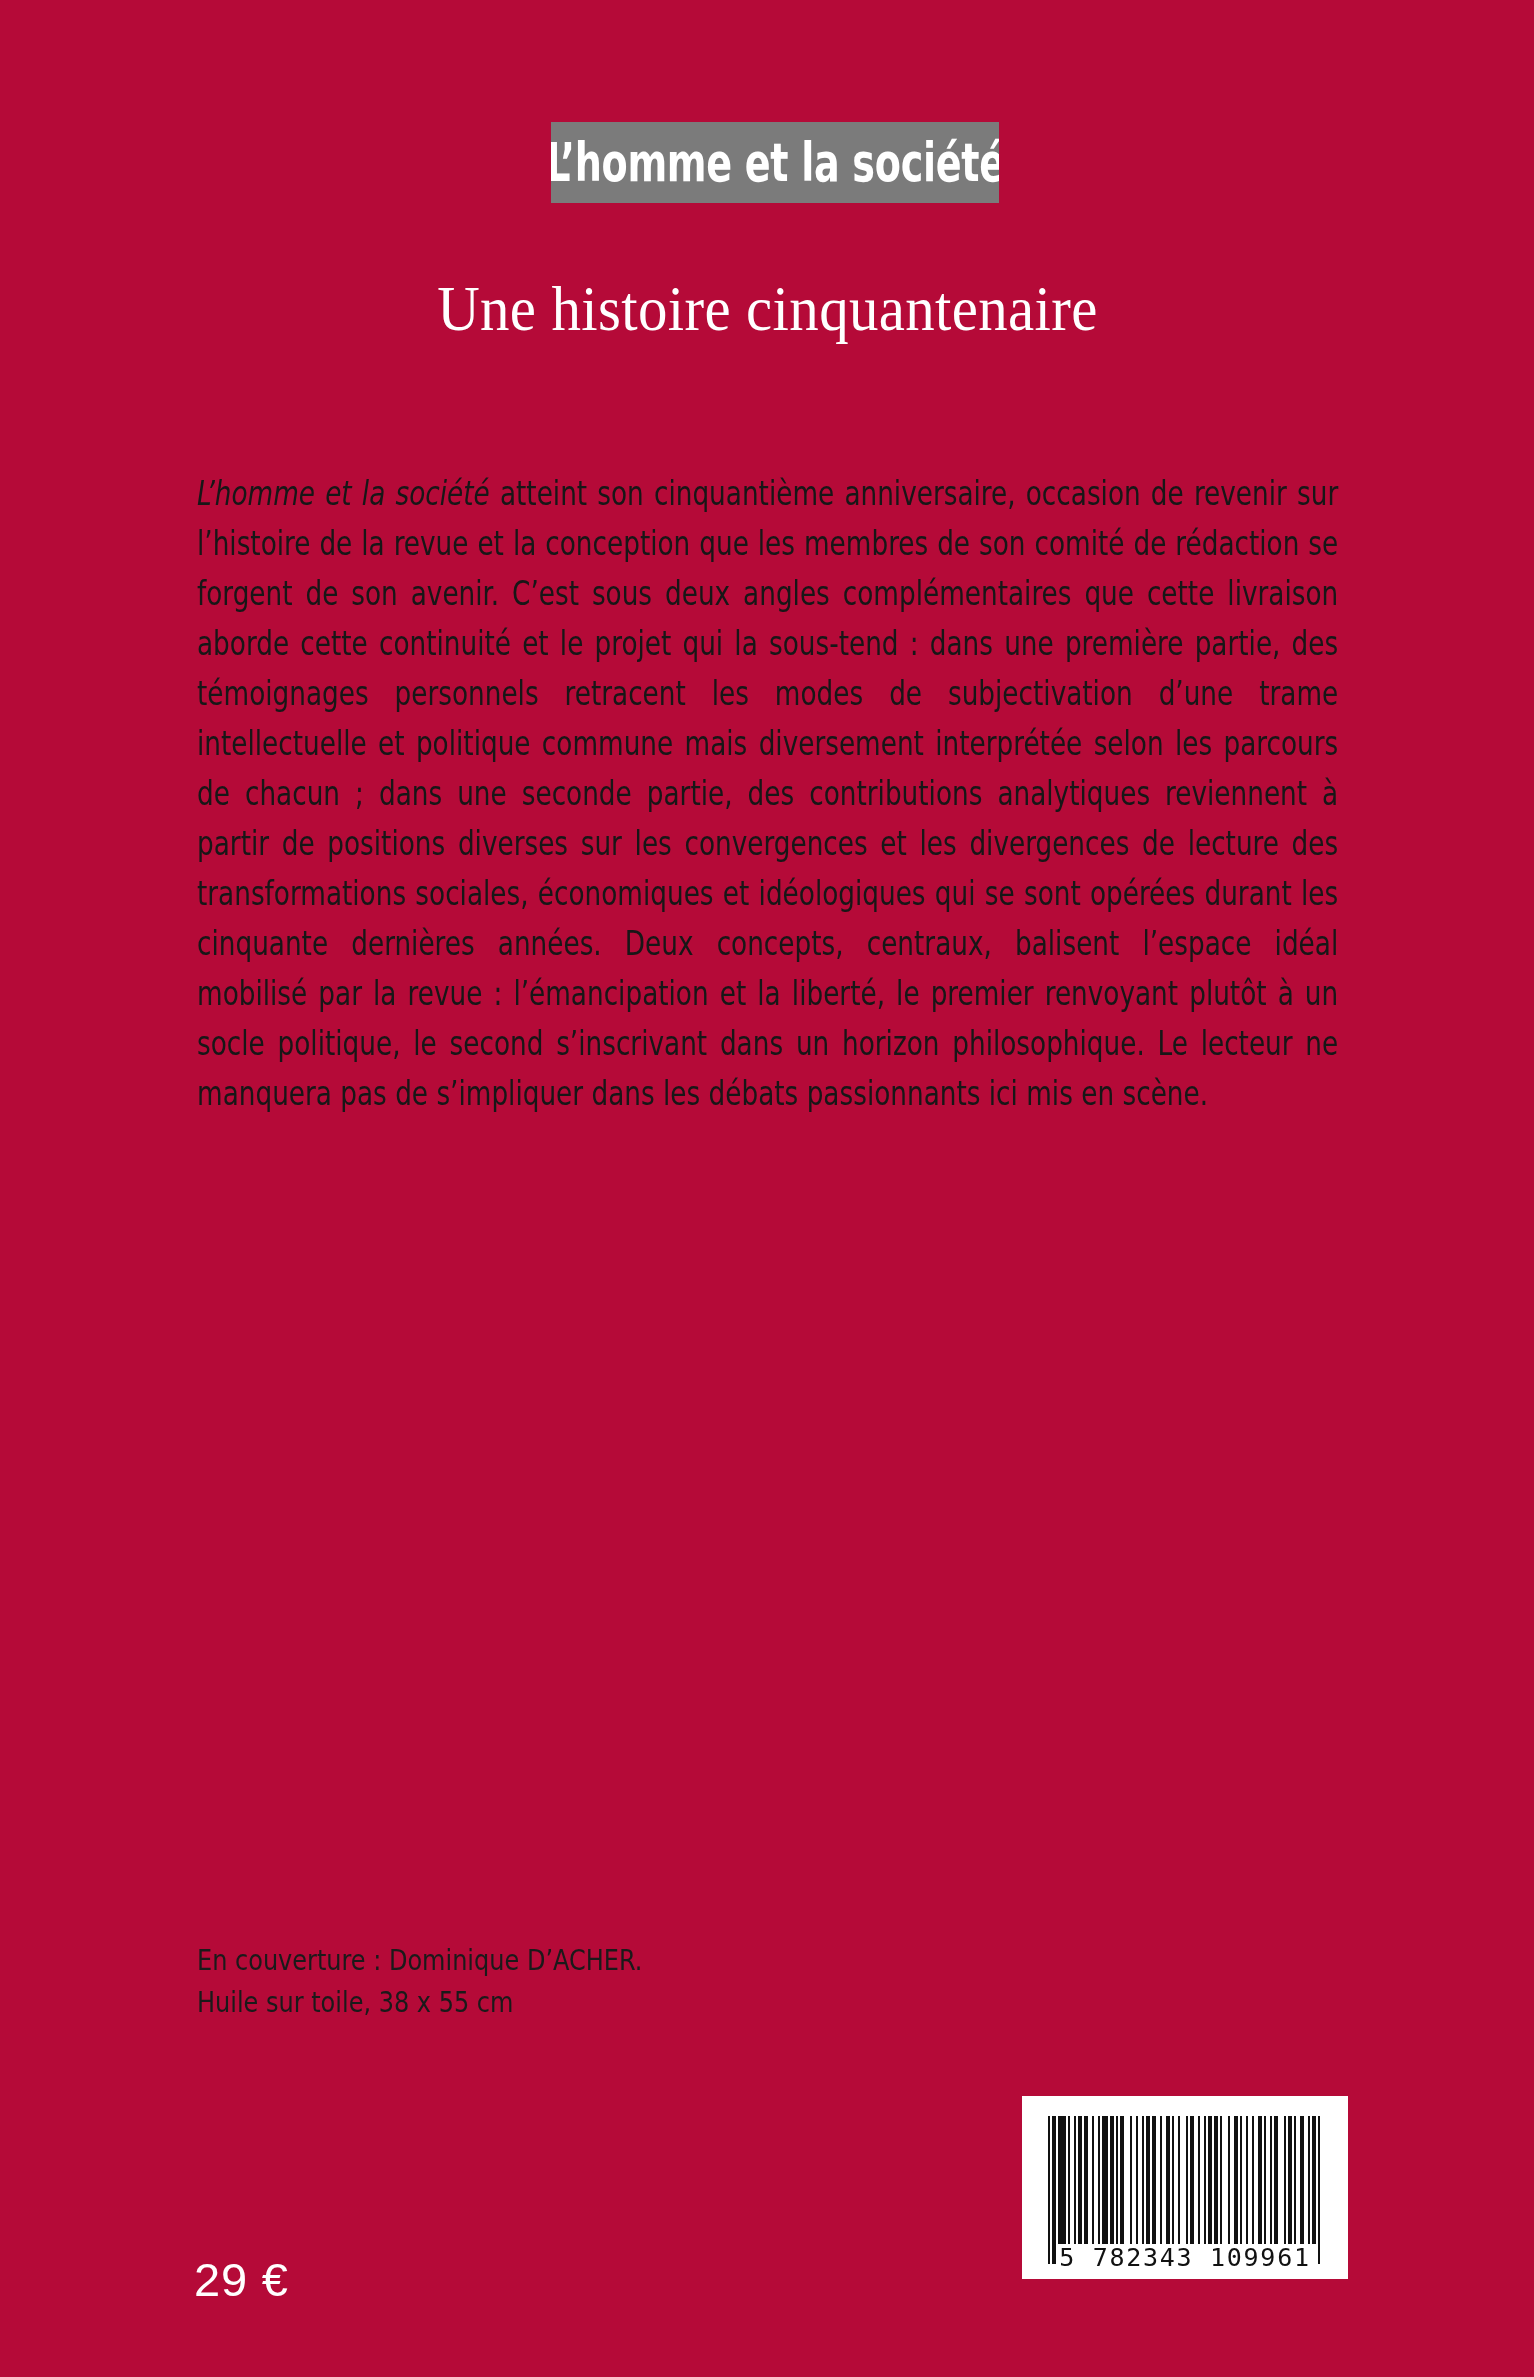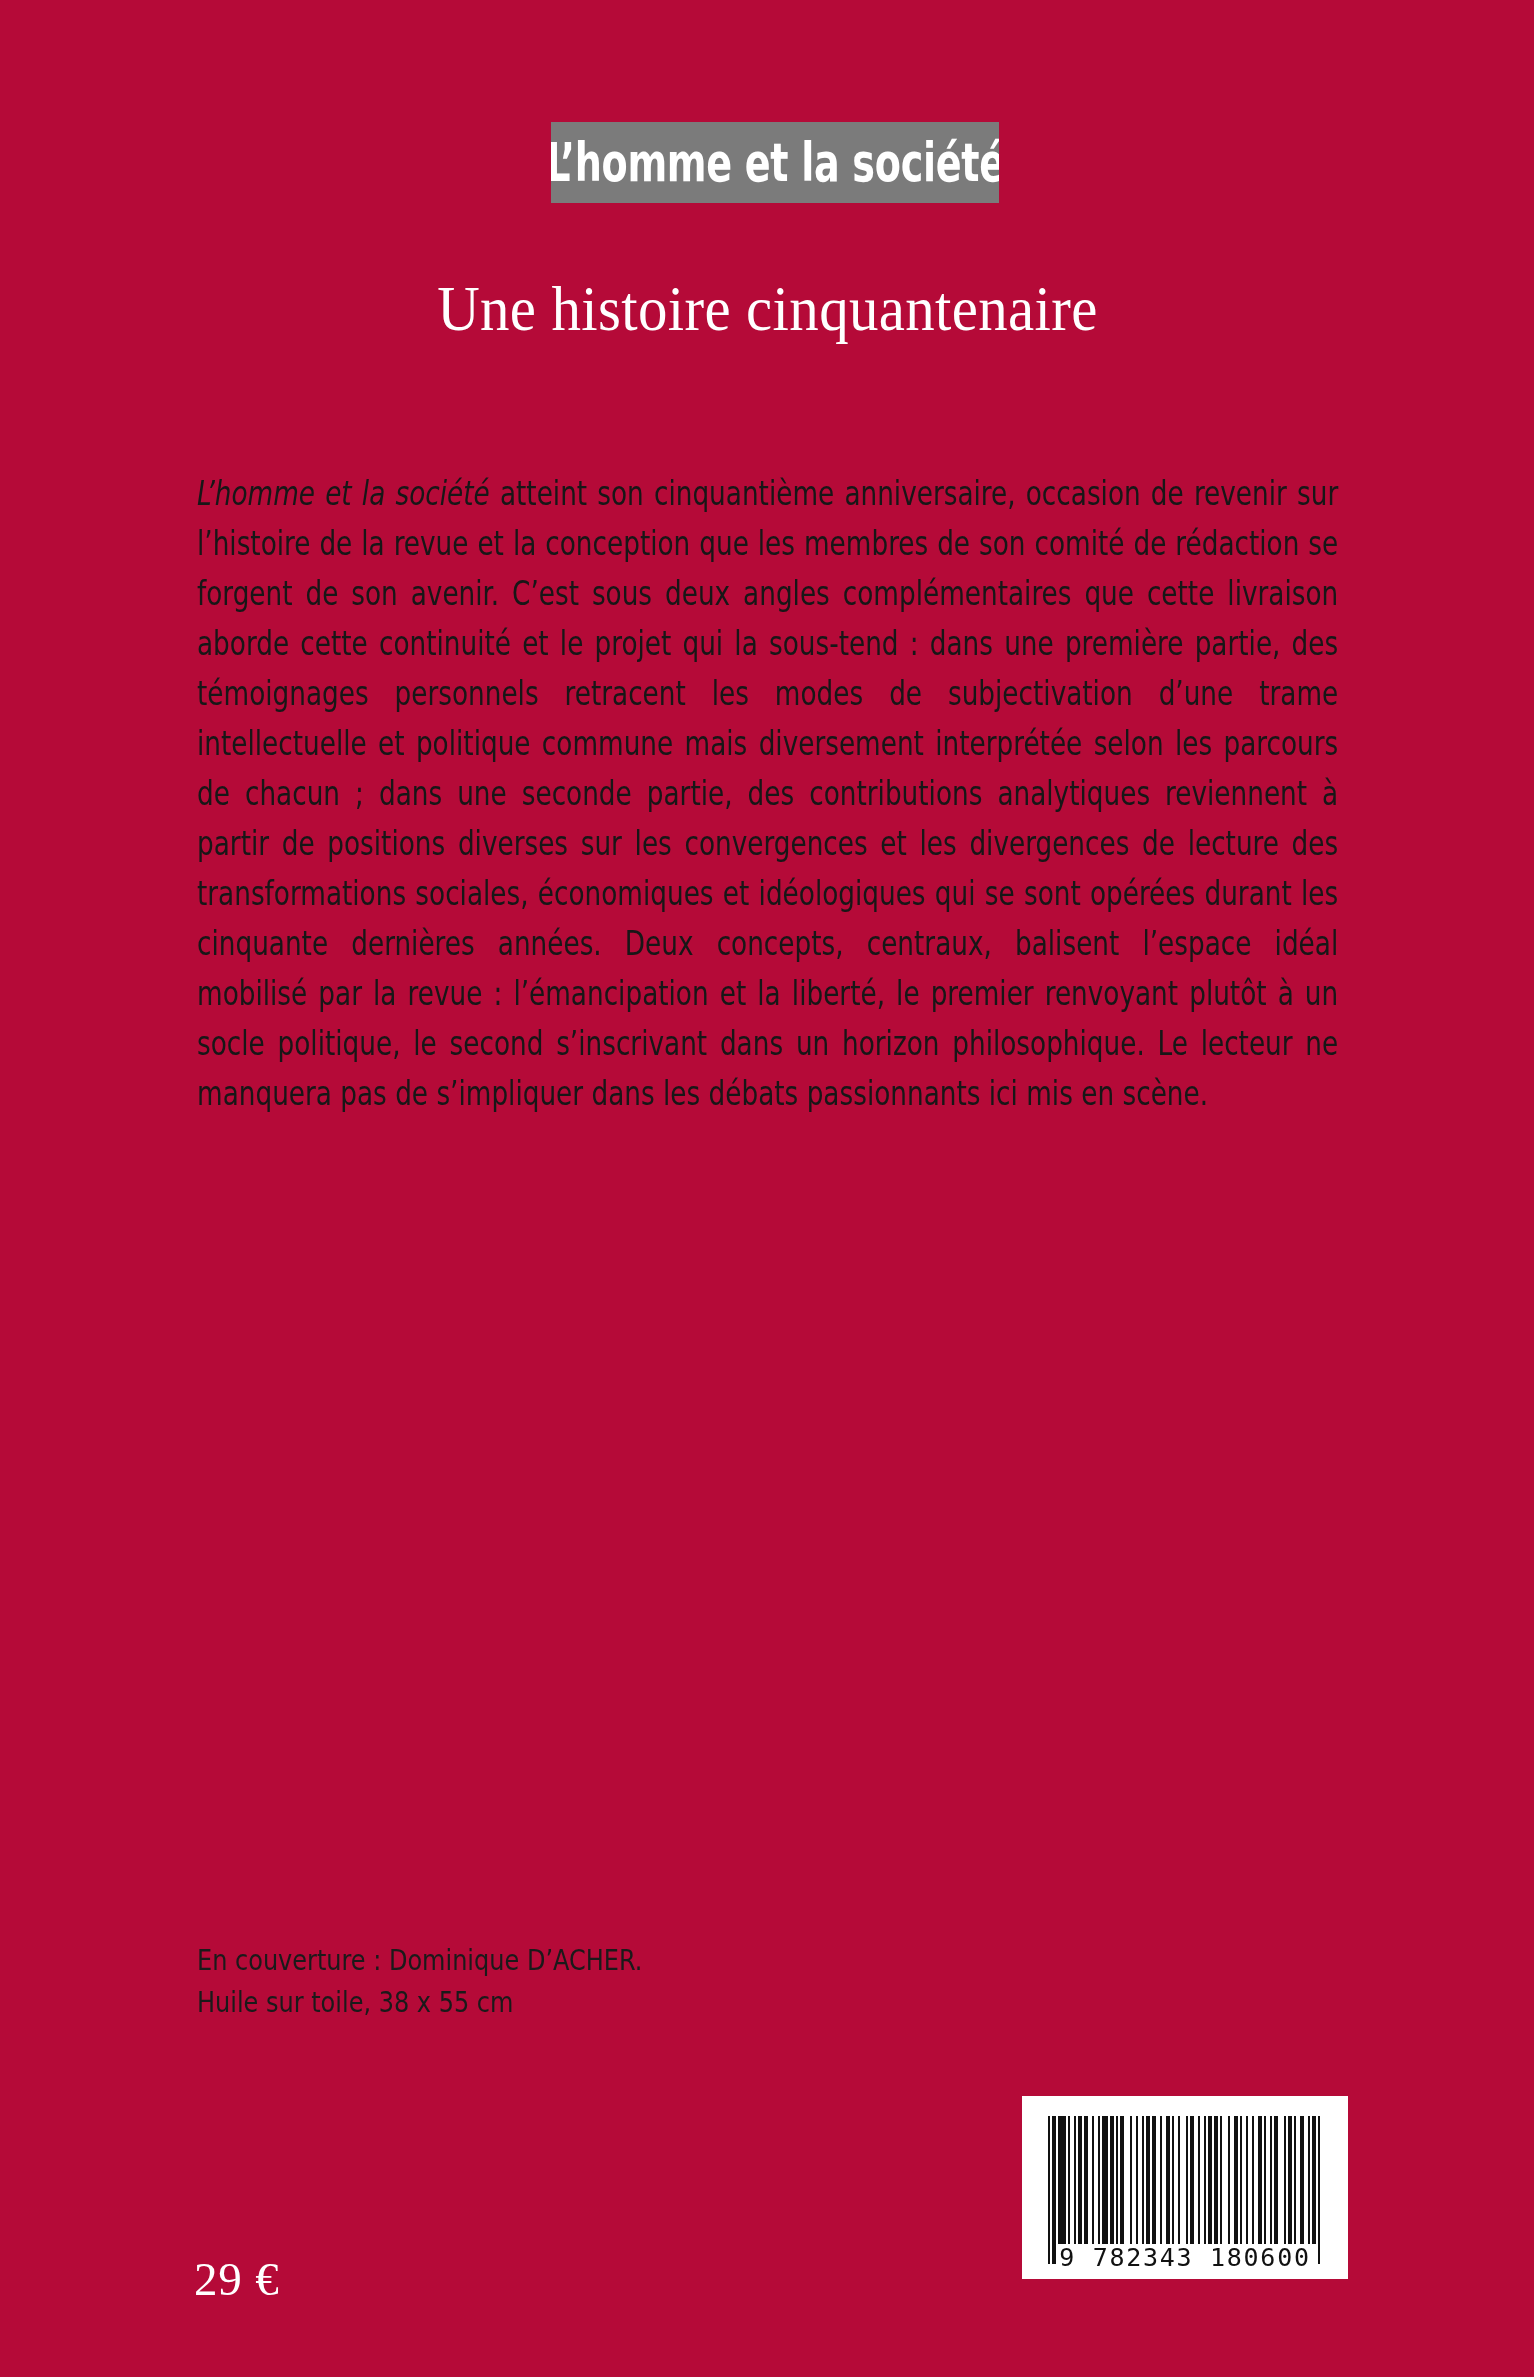--- a/index.html
+++ b/index.html
@@ -106,21 +106,21 @@
     line-height: 39px;
     white-space: nowrap;
   }
 
   
   .price {
     position: absolute;
     left: 194px;
     top: 2256px;
     color: #ffffff;
-    font-family: Liberation Serif, serif;
+    font-family: Liberation Sans, sans-serif;
     font-weight: 300;
     font-size: 47px;
     line-height: 1;
     letter-spacing: 0.8px;
     white-space: nowrap;
   }
 
   
   .barcode-box {
     position: absolute;
@@ -271,17 +271,17 @@
         <div style="width: 4px;"></div>
         <div class="bar" style="width: 4px;"></div>
         <div style="width: 4px;"></div>
         <div class="bar" style="width: 2px;"></div>
         <div style="width: 2px;"></div>
         <div class="bar" style="width: 4px;"></div>
         <div style="width: 2px;"></div>
         <div class="bar guard" style="width: 2px;"></div>
         <div style="width: 2px;"></div>
       </div>
-    <div class="barcode-num">9 782343 180600</div>
+    <div class="barcode-num">5 782343 109961</div>
   </div>
 
 </div>
 
 
 </body></html>

